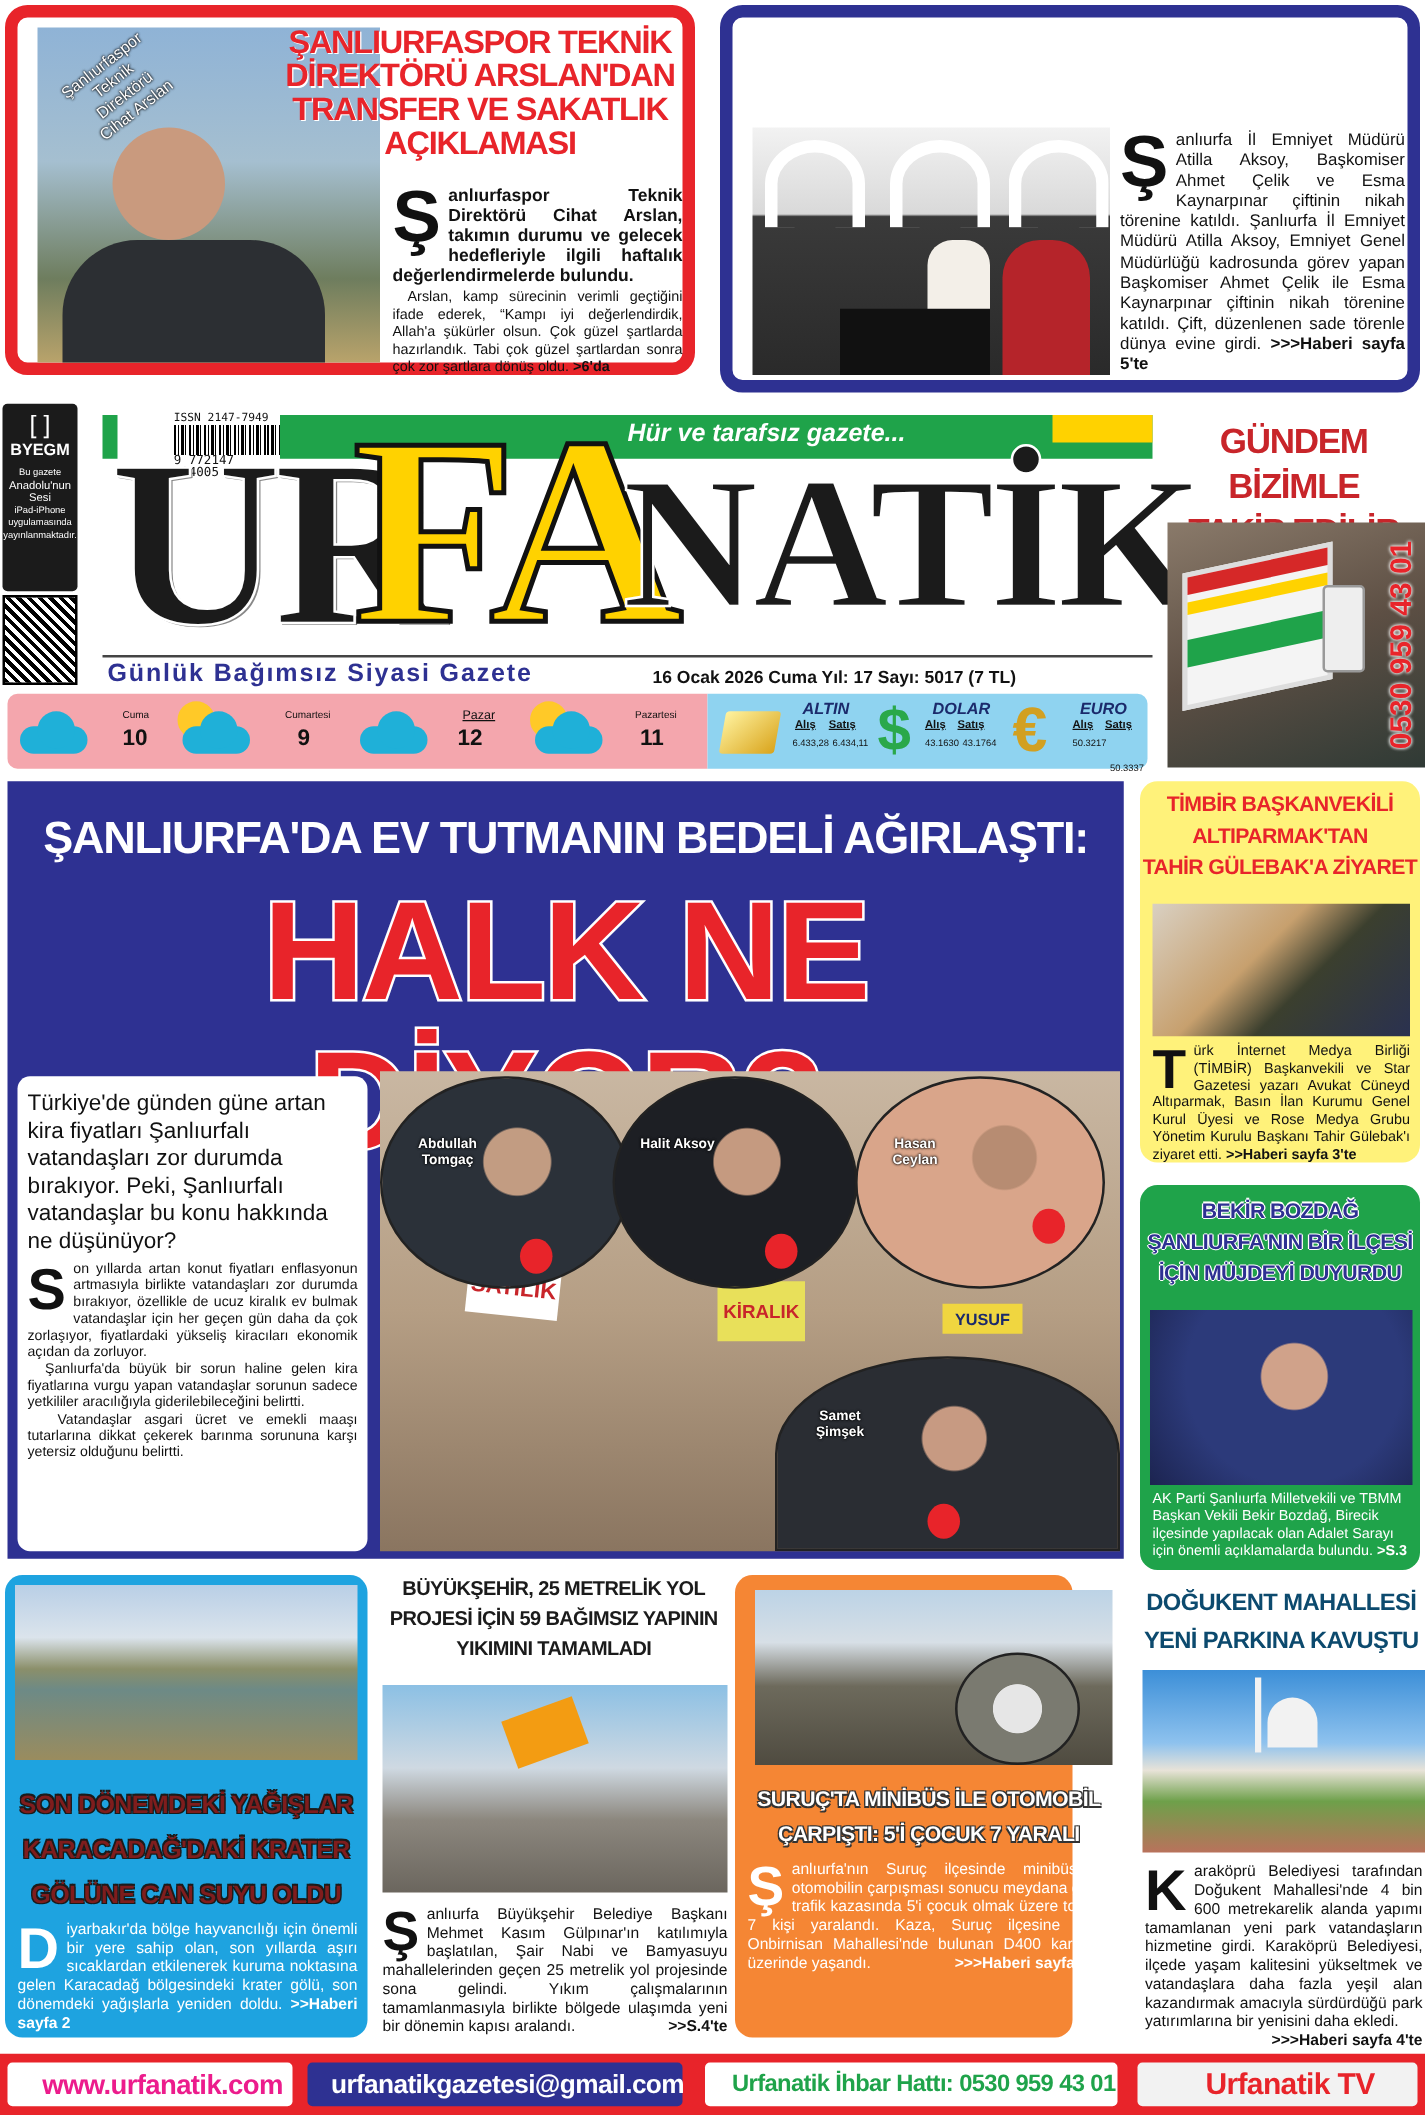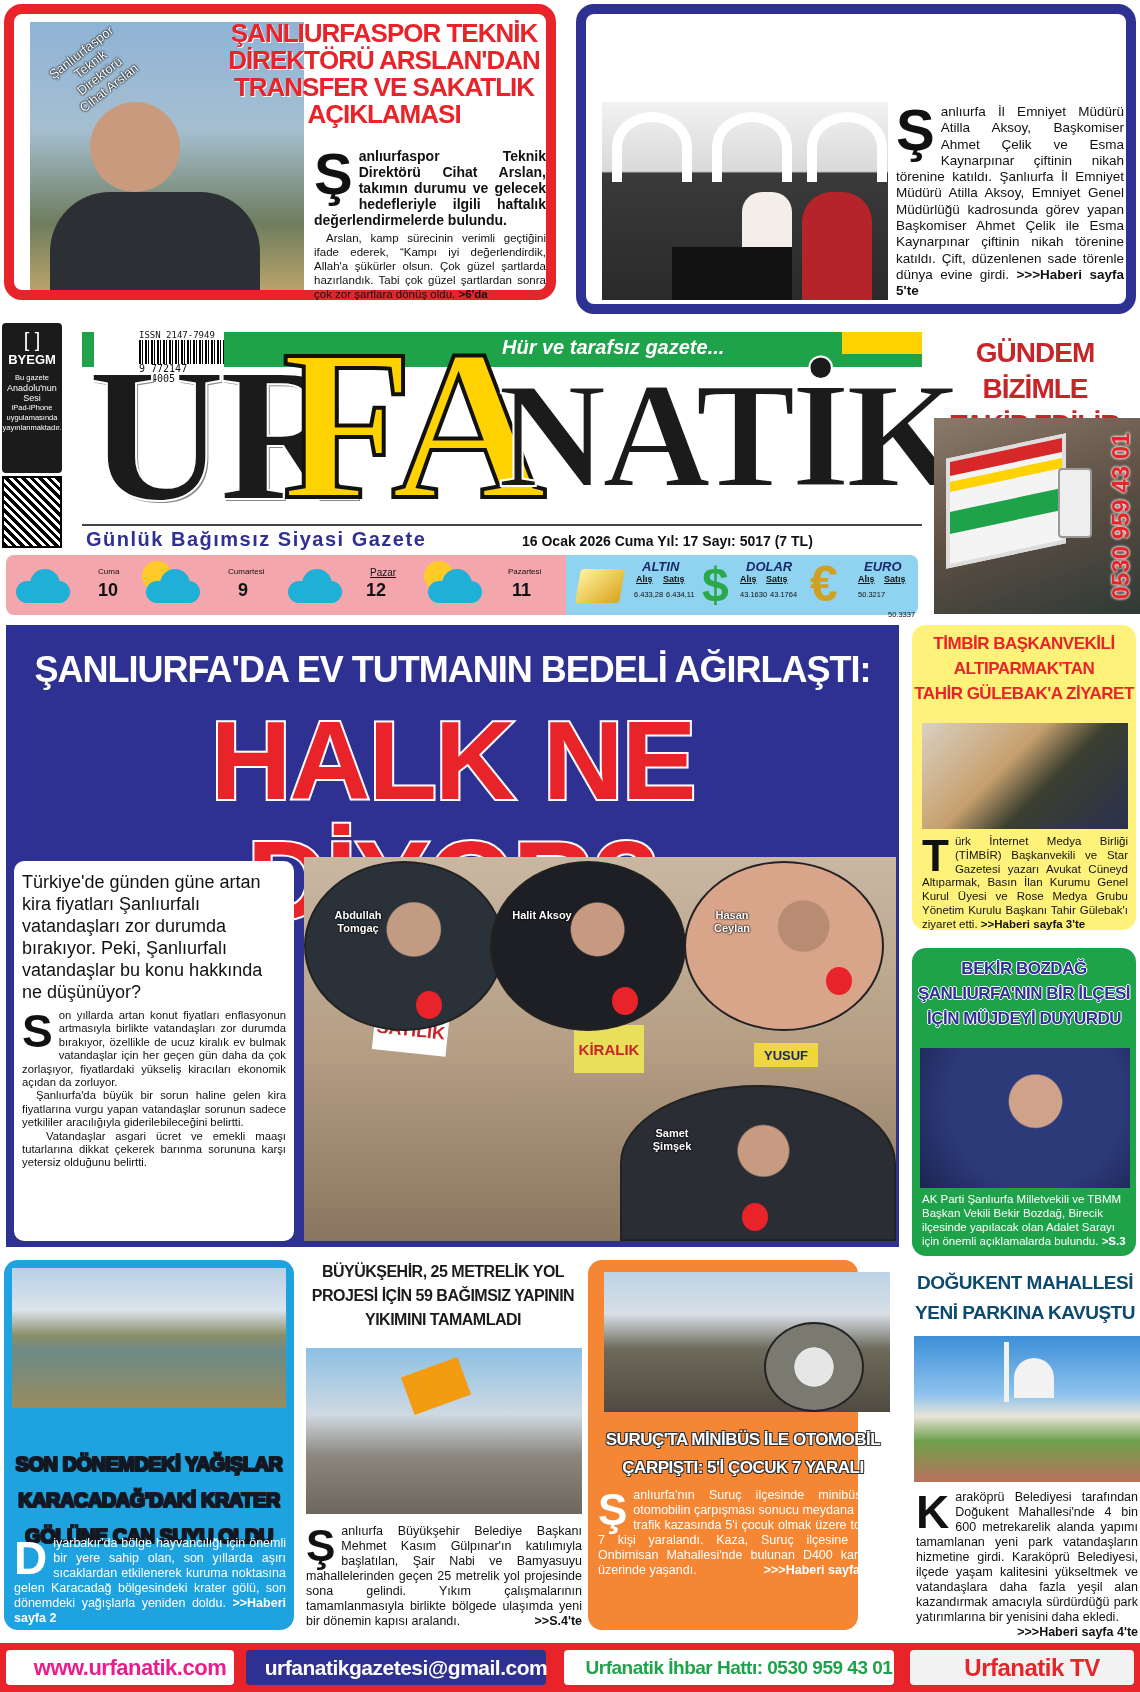--- a/index.html
+++ b/index.html
@@ -250,21 +250,21 @@
   </div>
   <div class="abs photo" style="left:8px;top:100px;width:210px;height:140px;background:radial-gradient(circle at 55% 38%,#d0a28a 0 18%,#2c3a7a 19% 60%,#1c2450 100%);"></div>
   <div class="abs" style="left:10px;top:244px;width:206px;color:#fff;font-size:11.5px;line-height:14px;">
     <span>AK Parti Şanlıurfa Milletvekili ve TBMM Başkan Vekili Bekir Bozdağ, Birecik ilçesinde yapılacak olan Adalet Sarayı için önemli açıklamalarda bulundu.</span>
     <span class="more">&gt;S.3</span>
   </div>
 </div>
 
 <div id="krater" class="abs">
   <div class="abs photo" style="left:8px;top:8px;width:274px;height:140px;background:linear-gradient(180deg,#b9cfe6 0%,#dbe4ec 30%,#8b8f6a 48%,#6d8a86 60%,#9a8c5e 100%);"></div>
-  <div class="abs center" style="left:0;top:166px;width:290px;color:#0f172a;font-weight:bold;font-size:20px;line-height:36px;letter-spacing:-0.5px;text-shadow:1px 1px 0 #1b1b1b,-1px -1px 0 #1b1b1b,1px -1px 0 #1b1b1b,-1px 1px 0 #1b1b1b;margin-top:20px;">
+  <div class="abs center" style="left:0;top:166px;width:290px;color:#7f1d1d;font-weight:bold;font-size:20px;line-height:36px;letter-spacing:-0.5px;text-shadow:1px 1px 0 #1b1b1b,-1px -1px 0 #1b1b1b,1px -1px 0 #1b1b1b,-1px 1px 0 #1b1b1b;">
     <div>SON DÖNEMDEKİ YAĞIŞLAR</div>
     <div>KARACADAĞ'DAKİ KRATER</div>
     <div>GÖLÜNE CAN SUYU OLDU</div>
   </div>
   <div class="abs body-text" style="left:10px;top:276px;width:272px;color:#fff;font-size:12.5px;line-height:15px;">
     <span class="dropcap" style="color:#fff;font-size:46px;line-height:40px;">D</span>
     <span>iyarbakır'da bölge hayvancılığı için önemli bir yere sahip olan, son yıllarda aşırı sıcaklardan etkilenerek kuruma noktasına gelen Karacadağ bölgesindeki krater gölü, son dönemdeki yağışlarla yeniden doldu.</span>
     <span class="more">&gt;&gt;Haberi sayfa 2</span>
   </div>
 </div>

